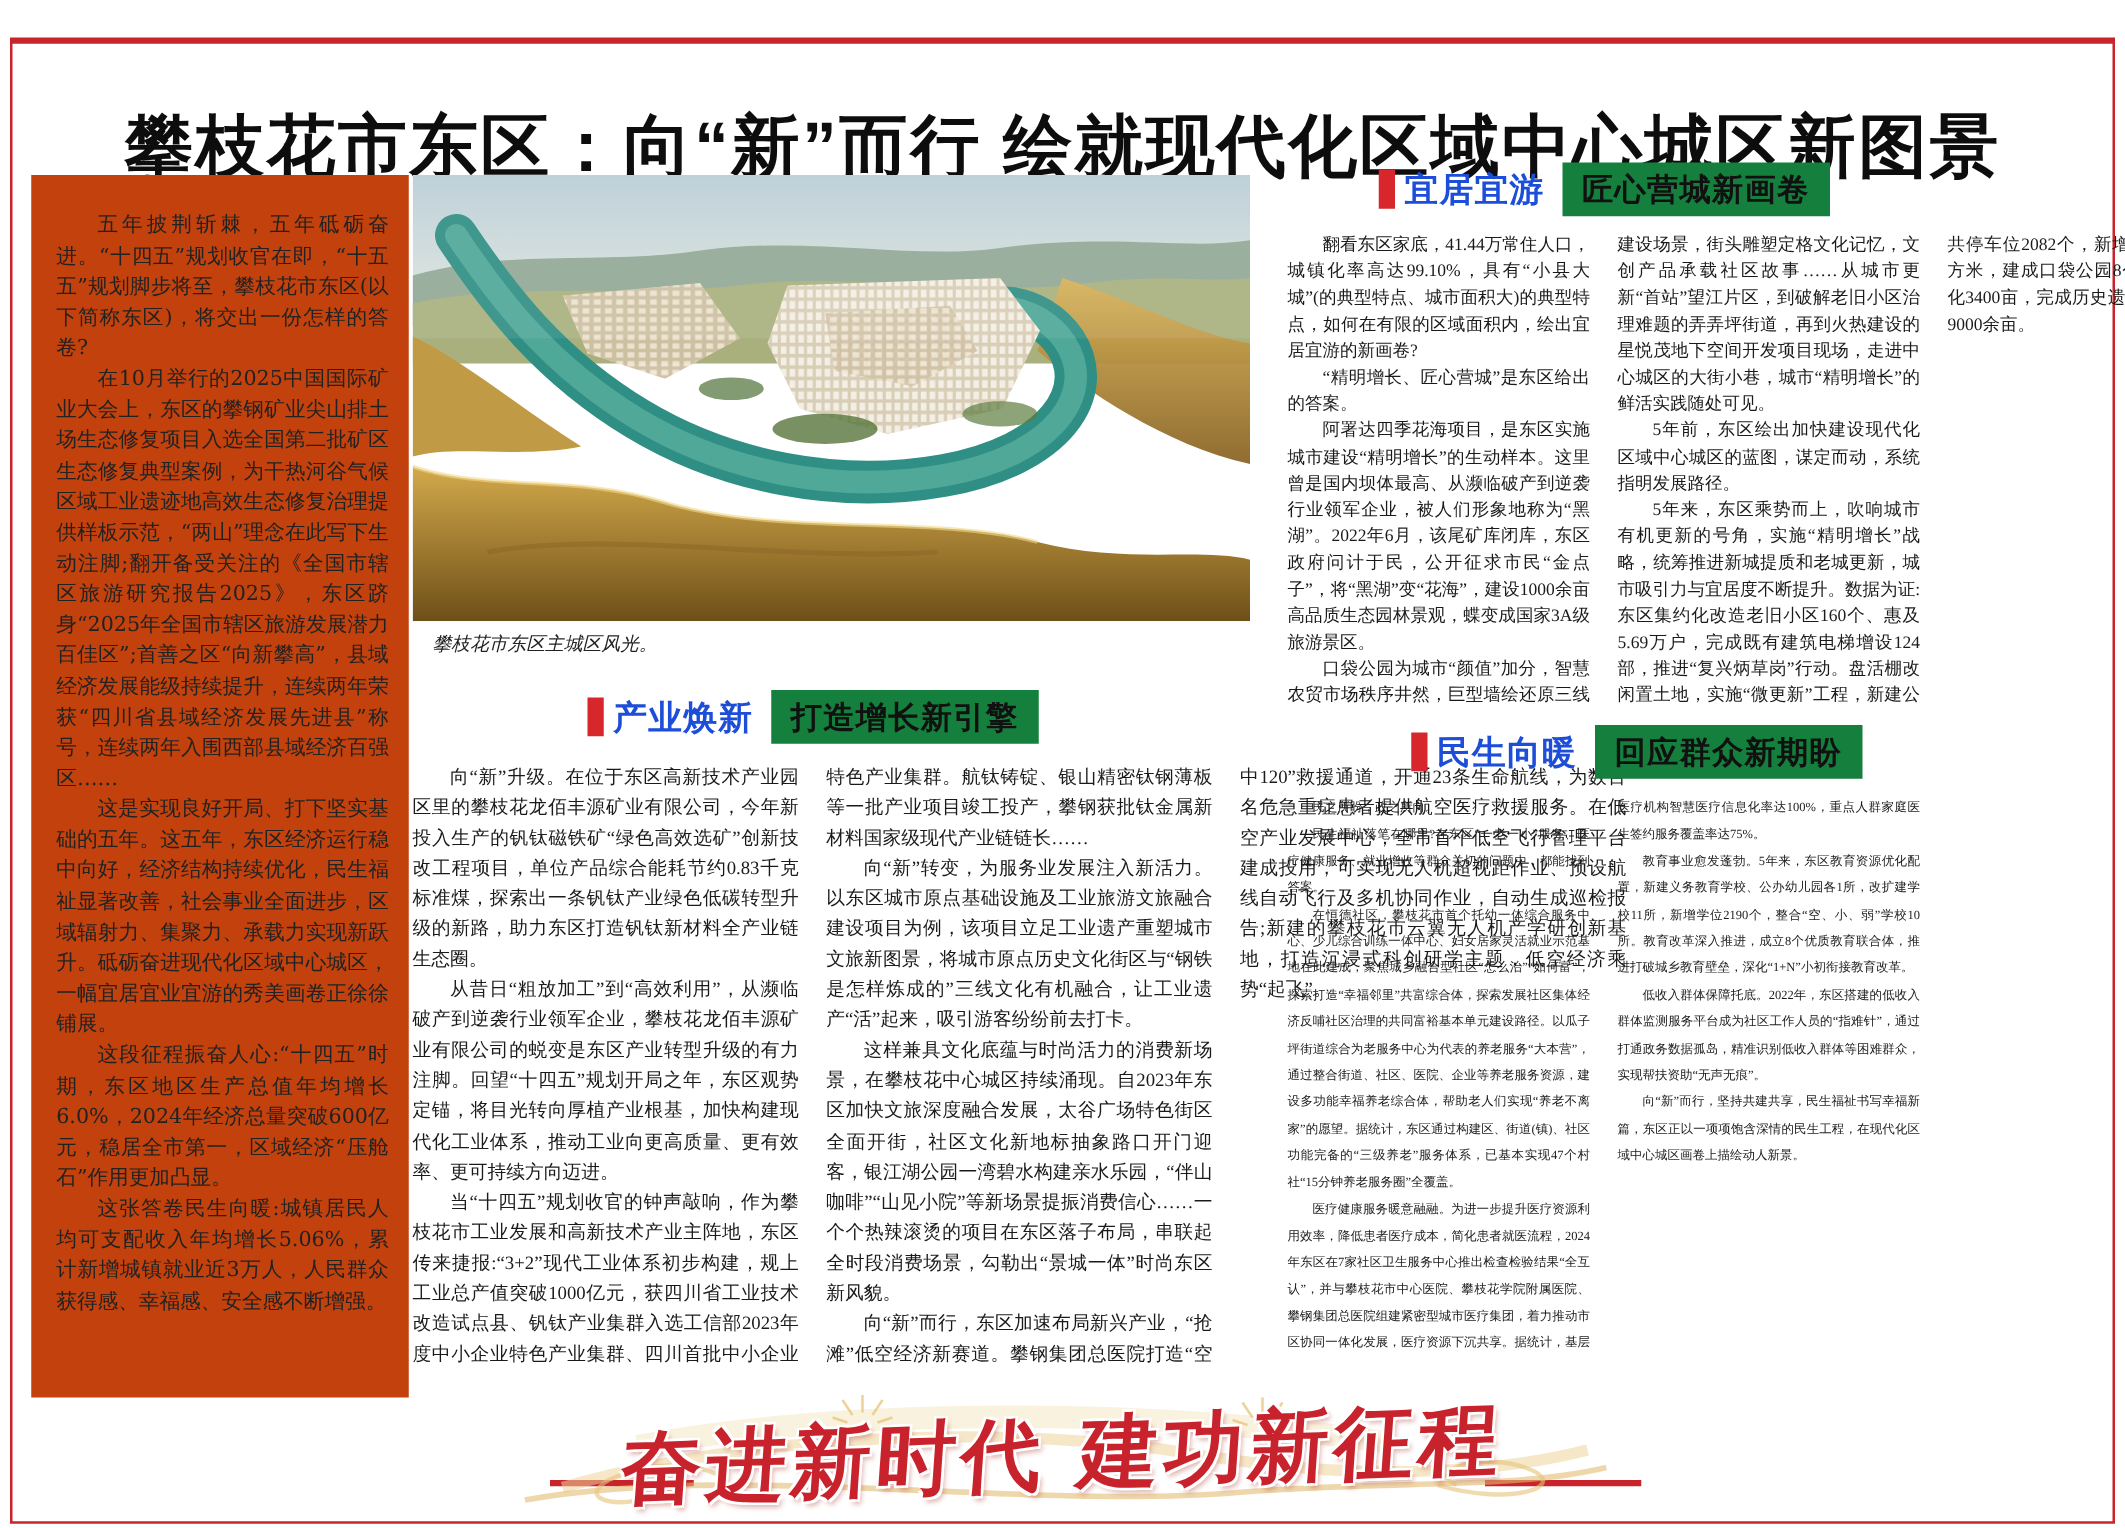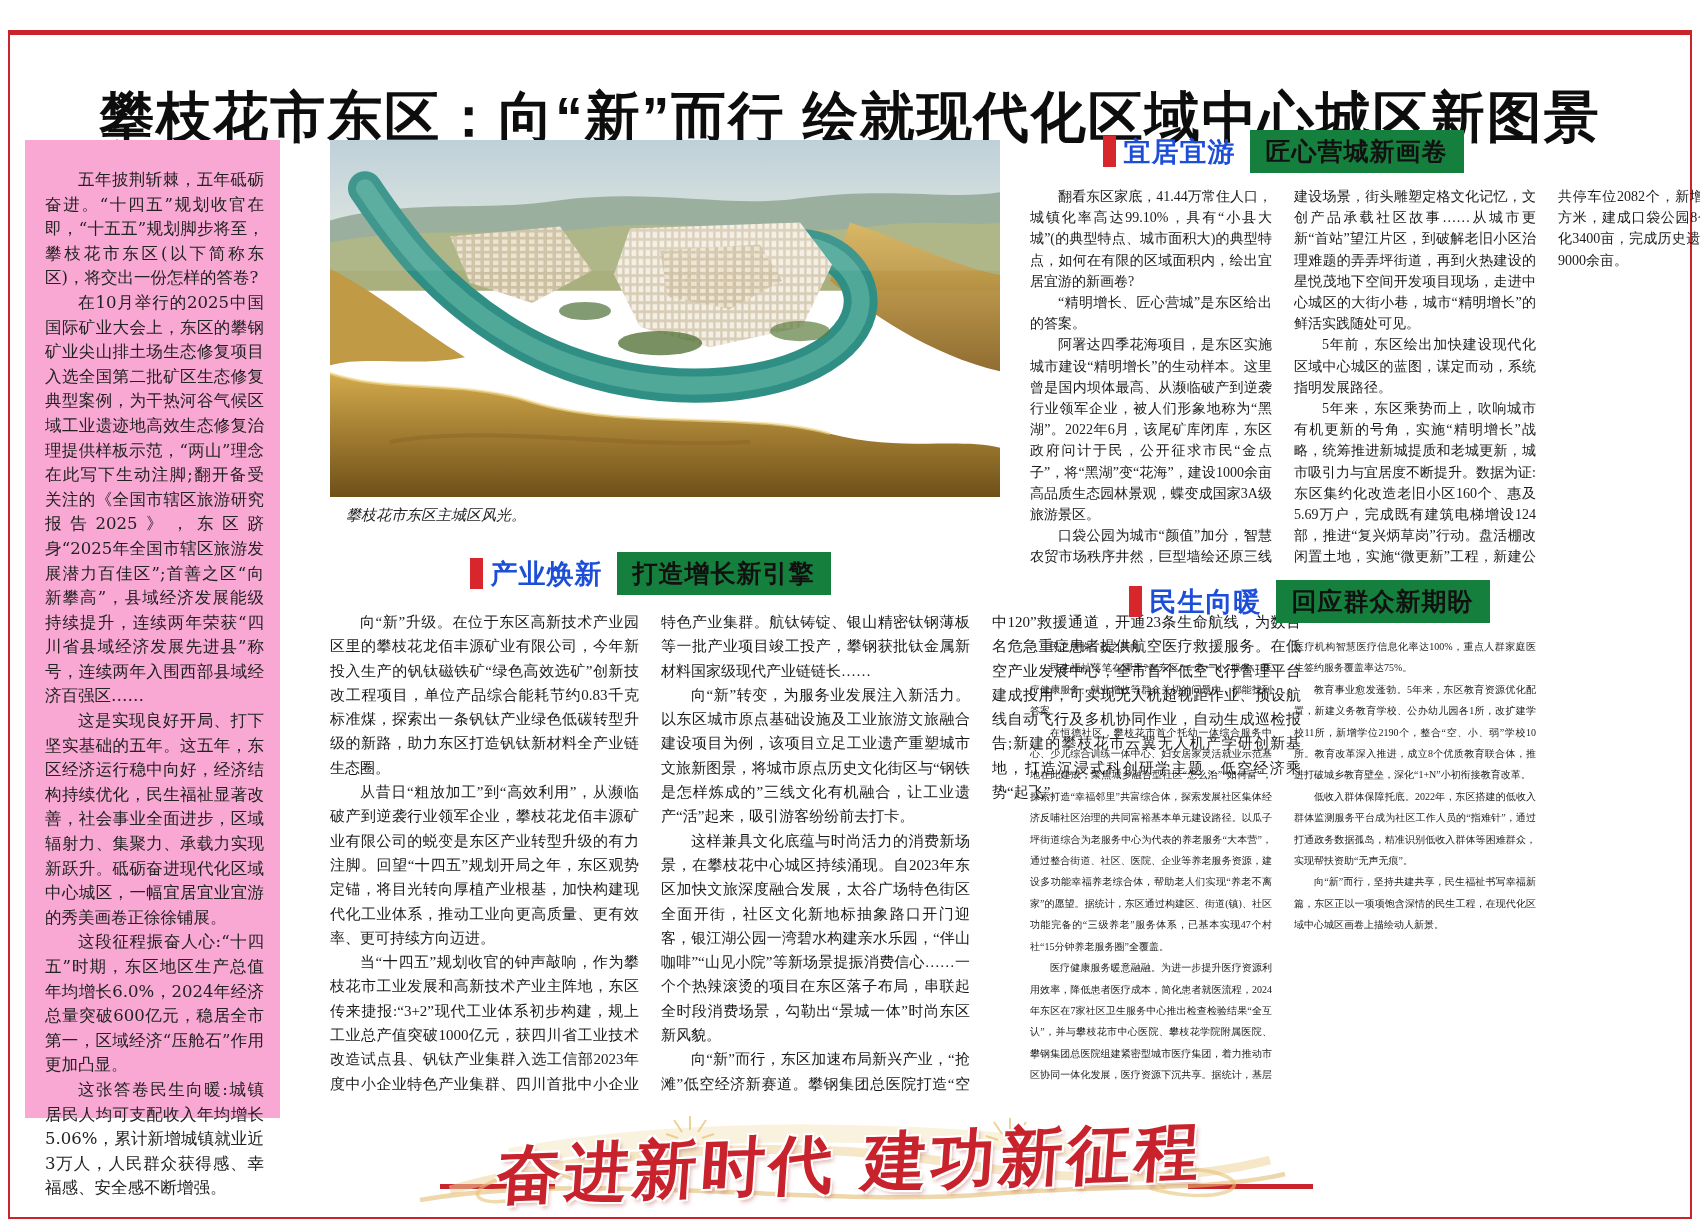--- a/index.html
+++ b/index.html
@@ -4,21 +4,21 @@
 <style>
   html,body{margin:0;padding:0;background:#ffffff;}
   .page{position:relative;width:1700px;height:1222px;background:#ffffff;overflow:hidden;
         font-family:"Liberation Serif",serif;color:#1a1a1a;}
   .frame{position:absolute;left:8px;top:30px;width:1680px;height:1182px;
          border:2px solid #c9242c;border-top:5px solid #c9242c;pointer-events:none;}
   .headline{position:absolute;left:0;top:44px;width:1700px;text-align:center;
             font-family:"Liberation Sans",sans-serif;font-weight:900;font-size:55px;
             letter-spacing:2px;color:#0d0d0d;white-space:nowrap;}
   
-  .intro{position:absolute;left:25px;top:140px;width:255px;height:978px;background:#f9a8d4;
+  .intro{position:absolute;left:25px;top:140px;width:302px;height:978px;background:#c2410c;
          box-sizing:border-box;padding:28px 16px 0 20px;}
   .intro p{margin:0;font-size:16.5px;line-height:24.6px;text-align:justify;text-indent:2em;
            font-family:"DejaVu Serif",serif;color:#222;}
   
   .photo{position:absolute;left:330px;top:140px;width:670px;height:357px;overflow:hidden;}
   .photo svg{display:block;width:100%;height:100%;}
   .caption{position:absolute;left:332px;top:506px;width:660px;font-size:15px;
            font-family:"DejaVu Serif",serif;color:#222;padding-left:14px;font-style:italic;}
   
   .sec-head{position:absolute;display:flex;align-items:center;justify-content:center;gap:14px;

